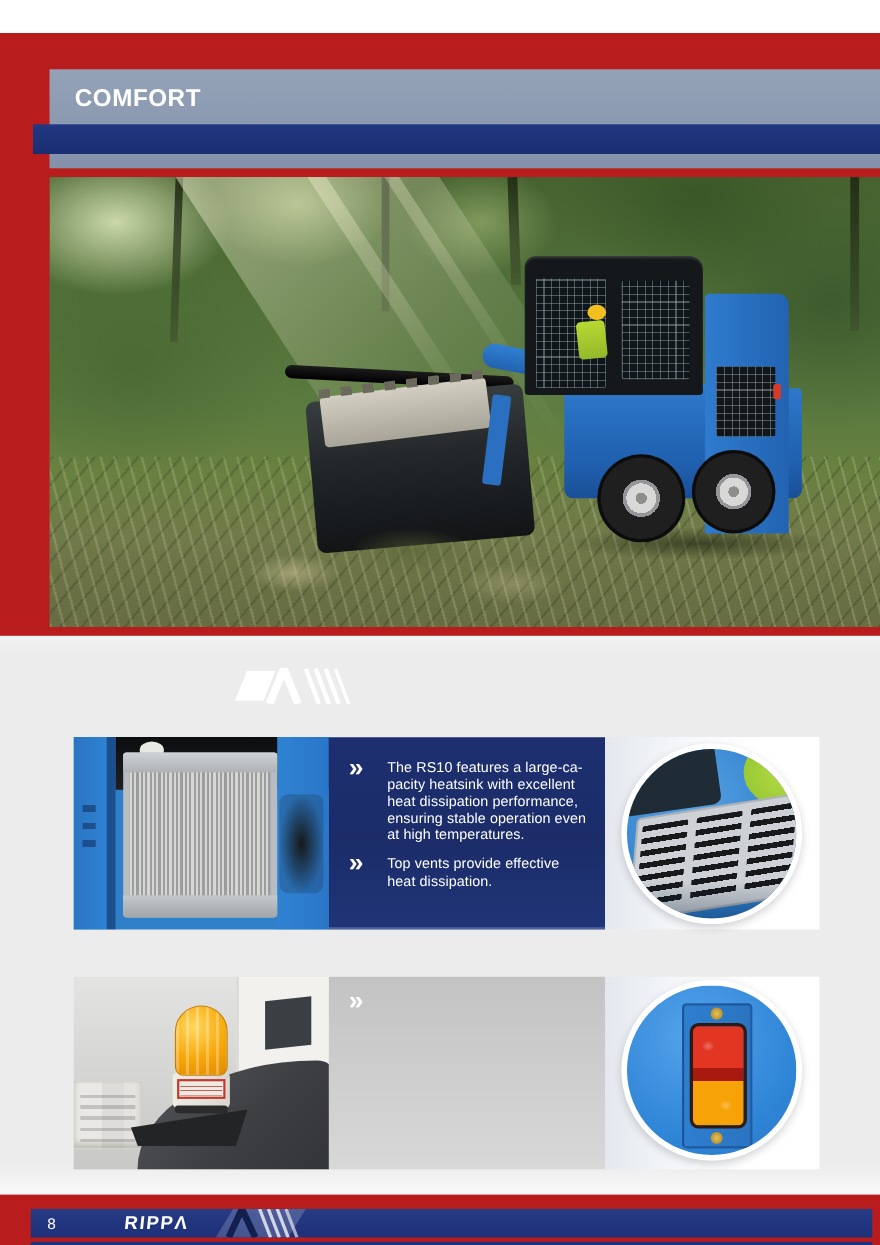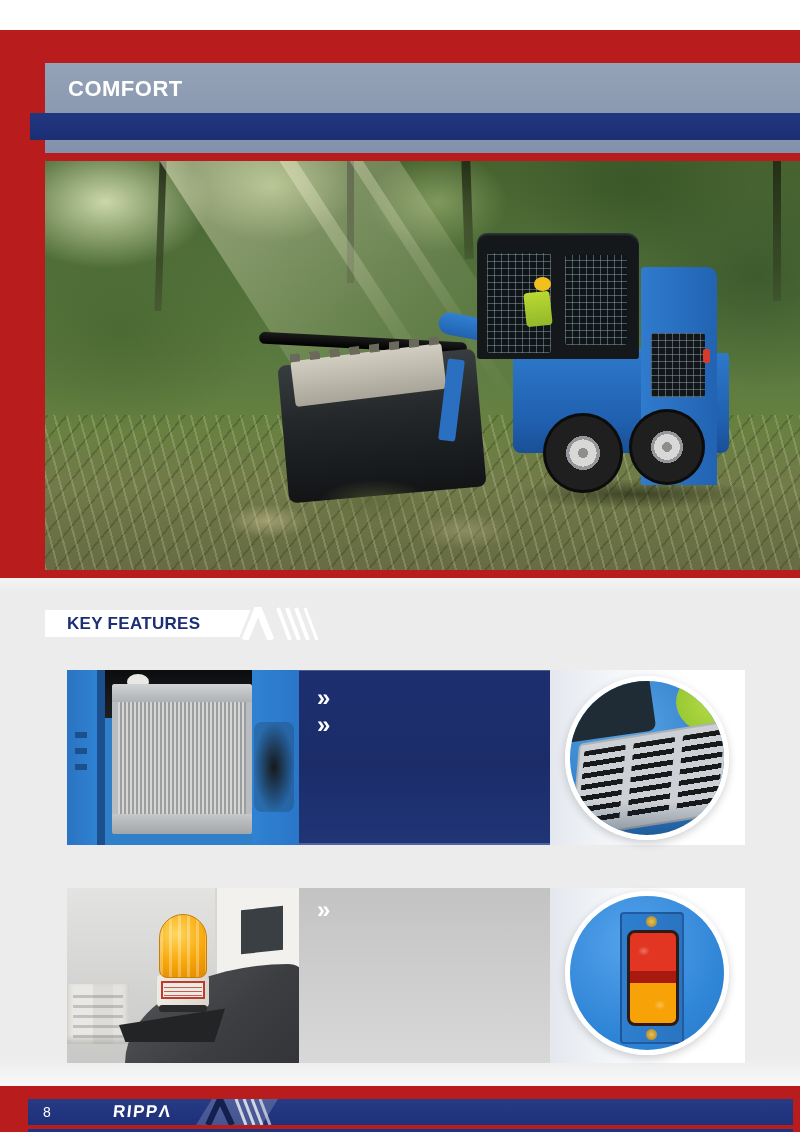--- a/index.html
+++ b/index.html
@@ -239,23 +239,20 @@
     <div class="op-helmet"></div>
     <div class="op-vest"></div>
     <div class="m-link"></div>
     <div class="wheel w1"></div>
     <div class="wheel w2"></div>
     <div class="debris"></div>
   </div>
 
   <div class="grey-bg"></div>
 
-  <div class="kf-band">
-    <span class="kf-text">KEY FEATURES</span>
-  </div>
   <div class="kf-diag"></div>
   <svg class="kf-chevrons" width="84" height="33" viewBox="0 0 84 33">
     <path d="M5,33 L18,1 L31,33" fill="none" stroke="#ffffff" stroke-width="7"></path>
     <line x1="38" y1="1" x2="50" y2="33" stroke="#ffffff" stroke-width="4"></line>
     <line x1="47" y1="1" x2="59" y2="33" stroke="#ffffff" stroke-width="4"></line>
     <line x1="56" y1="1" x2="68" y2="33" stroke="#ffffff" stroke-width="4"></line>
     <line x1="65" y1="1" x2="77" y2="33" stroke="#ffffff" stroke-width="3"></line>
   </svg>
 
   <div class="row row1">
@@ -271,23 +268,30 @@
       </div>
       <div class="pr-frame">
         <div class="pr-core"></div>
         <div class="pr-top"></div>
         <div class="pr-bot"></div>
       </div>
     </div>
     <div class="midbox navy-box">
       <div class="bullet">
         <span class="chev">»</span>
+        <p class="btext">The RS10 features a large-ca-
+pacity heatsink with excellent
+heat dissipation performance,
+ensuring stable operation even
+at high temperatures.</p>
       </div>
       <div class="bullet">
         <span class="chev">»</span>
+        <p class="btext">Top vents provide effective
+heat dissipation.</p>
       </div>
     </div>
     <div class="rpanel"></div>
     <div class="circle c1">
       <div class="c1-win"></div>
       <div class="c1-vest"></div>
       <div class="c1-panel">
         <div class="slots s1"></div>
         <div class="slots s2"></div>
         <div class="slots s3"></div>

